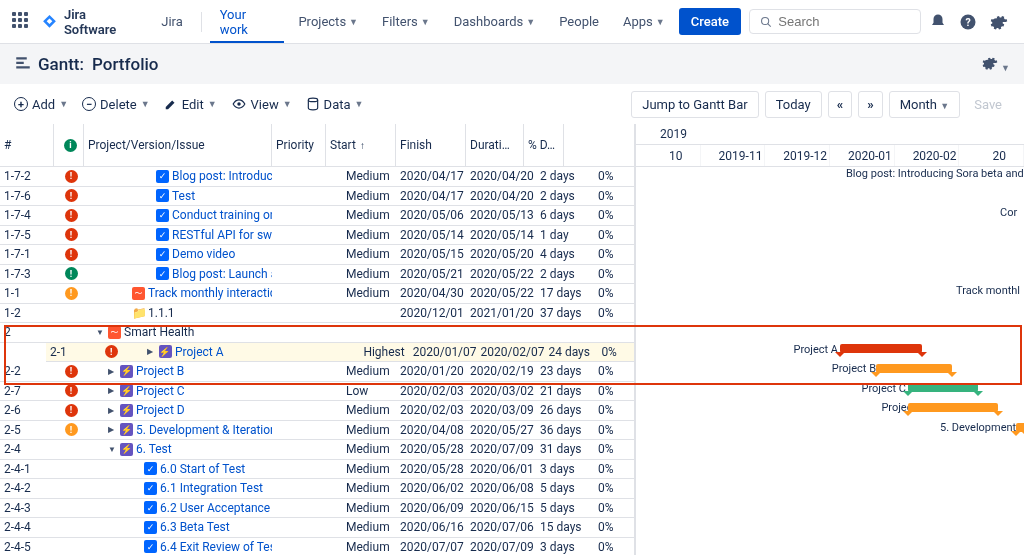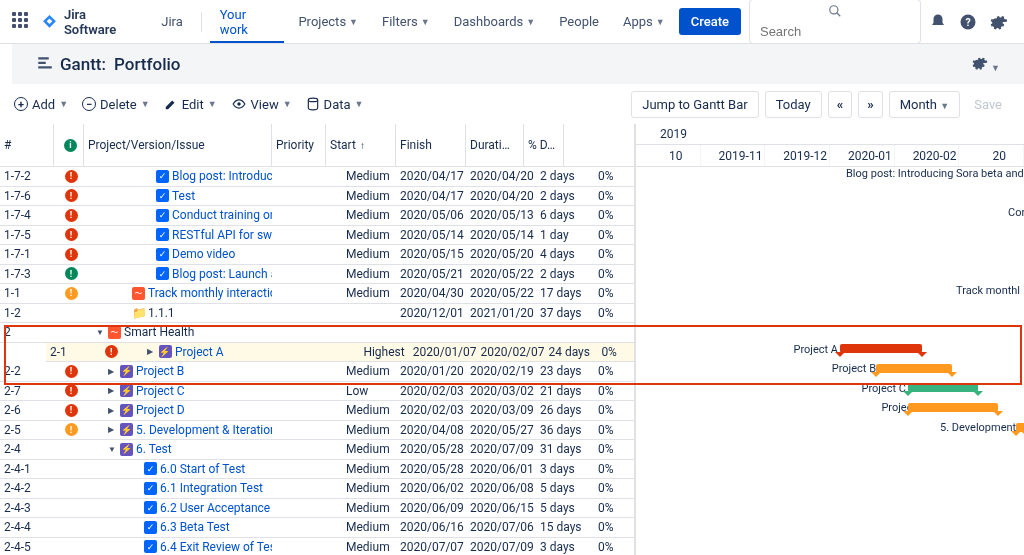--- a/index.html
+++ b/index.html
@@ -8,24 +8,24 @@
 .apps-icon { width: 20px; height: 20px; display: grid; grid-template-columns: repeat(3,4px); grid-template-rows: repeat(3,4px); gap: 2px; cursor: pointer; margin-right: 6px; }
 .apps-icon span { background: #42526E; border-radius: 1px; }
 .logo { display: flex; align-items: center; gap: 6px; font-weight: 600; color: #253858; margin-right: 10px; }
 .logo svg { width: 18px; height: 18px; }
 .nav-item { padding: 6px 10px; color: #42526E; cursor: pointer; font-size: 13px; display: flex; align-items: center; gap: 3px; }
 .nav-item.active { color: #0052CC; border-bottom: 2px solid #0052CC; padding-bottom: 4px; }
 .nav-sep { width: 1px; height: 20px; background: #DFE1E6; margin: 0 4px; }
 .chev { font-size: 9px; color: #6B778C; }
 .btn-primary { background: #0052CC; color: #fff; padding: 6px 12px; border-radius: 3px; cursor: pointer; font-weight: 500; }
 .spacer { flex: 1; }
-.search-box { display: flex; align-items: center; border: 1px solid #DFE1E6; border-radius: 4px; padding: 4px 10px; width: 180px; color: #6B778C; gap: 6px; flex-direction: column; }
+.search-box { display: flex; align-items: center; border: 1px solid #DFE1E6; border-radius: 4px; padding: 4px 10px; width: 180px; color: #6B778C; gap: 6px; }
 .search-box input { border: none; outline: none; font-size: 13px; width: 100%; }
 .icon-btn { width: 28px; height: 28px; display: flex; align-items: center; justify-content: center; color: #42526E; cursor: pointer; border-radius: 50%; }
-.subheader { display: flex; align-items: center; height: 40px; padding: 0 24px; background: #F4F5F7; margin-left: 12px; }
+.subheader { display: flex; align-items: center; height: 40px; padding: 0 14px; background: #F4F5F7; }
 .subheader h2 { font-size: 17px; font-weight: 500; color: #172B4D; display: flex; gap: 8px; }
 .subheader .spacer { flex: 1; }
 .gear { color: #42526E; cursor: pointer; }
 .toolbar { display: flex; align-items: center; height: 40px; padding: 0 14px; gap: 14px; }
 .tool { display: flex; align-items: center; gap: 4px; cursor: pointer; font-size: 13px; color: #172B4D; }
 .tool .circ { width: 14px; height: 14px; border-radius: 50%; border: 1.5px solid #172B4D; display: flex; align-items: center; justify-content: center; font-size: 11px; font-weight: 700; line-height: 1; }
 .toolbar-right { display: flex; gap: 6px; align-items: center; }
 .btn-outline { border: 1px solid #DFE1E6; padding: 5px 10px; border-radius: 3px; cursor: pointer; font-size: 13px; background: #fff; }
 .btn-outline.icon { padding: 5px 8px; font-weight: 700; }
 .btn-text { color: #C1C7D0; padding: 5px 8px; }
@@ -550,21 +550,21 @@
           <div>10</div>
           <div>2019-11</div>
           <div>2019-12</div>
           <div>2020-01</div>
           <div>2020-02</div>
           <div>20</div>
         </div>
     </div>
     <div class="gantt-body" id="gantt-body">
         <div class="gantt-labels" style="top: 0px; left: 210px;">Blog post: Introducing Sora beta and key</div>
-        <div class="gantt-labels" style="top: 39px; left: 372px;">Cor</div>
+        <div class="gantt-labels" style="top: 39px; left: 364px;">Cor</div>
         <div class="gantt-labels" style="top: 117px; left: 320px;">Track monthl</div>
         <div class="gantt-labels" style="top: 176px; right: 186px;">Project A</div>
         <div class="gantt-labels" style="top: 195px; right: 148px;">Project B</div>
         <div class="gantt-labels" style="top: 215px; right: 118px;">Project C</div>
         <div class="gantt-labels" style="top: 234px; right: 98px;">Project D</div>
         <div class="gantt-labels" style="top: 254px; left: 304px;">5. Development &amp;</div>
         <div class="bar" style="top: 177px; left: 204px; width: 82px; background: rgb(222, 53, 11);"></div>
         <div class="bar-triangle" style="top: 185px; left: 199px; border-top: 5px solid rgb(222, 53, 11);"></div>
         <div class="bar-triangle" style="top: 185px; left: 281px; border-top: 5px solid rgb(222, 53, 11);"></div>
         <div class="bar" style="top: 197px; left: 240px; width: 76px; background: rgb(255, 153, 31);"></div>

